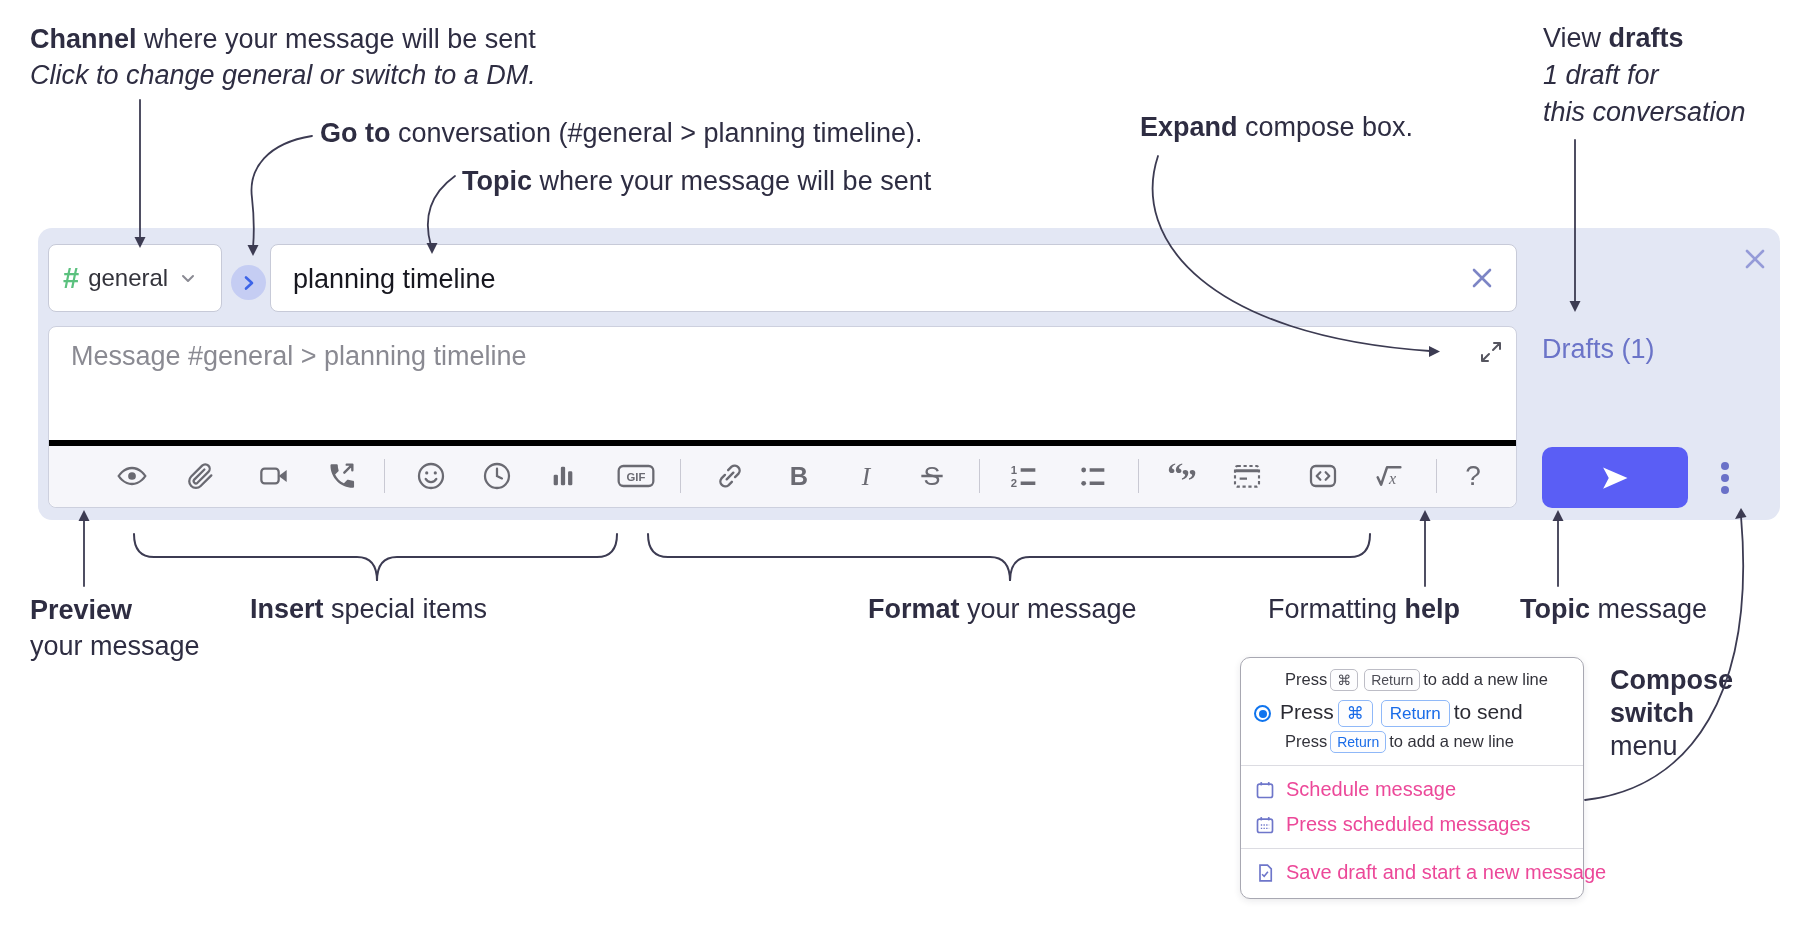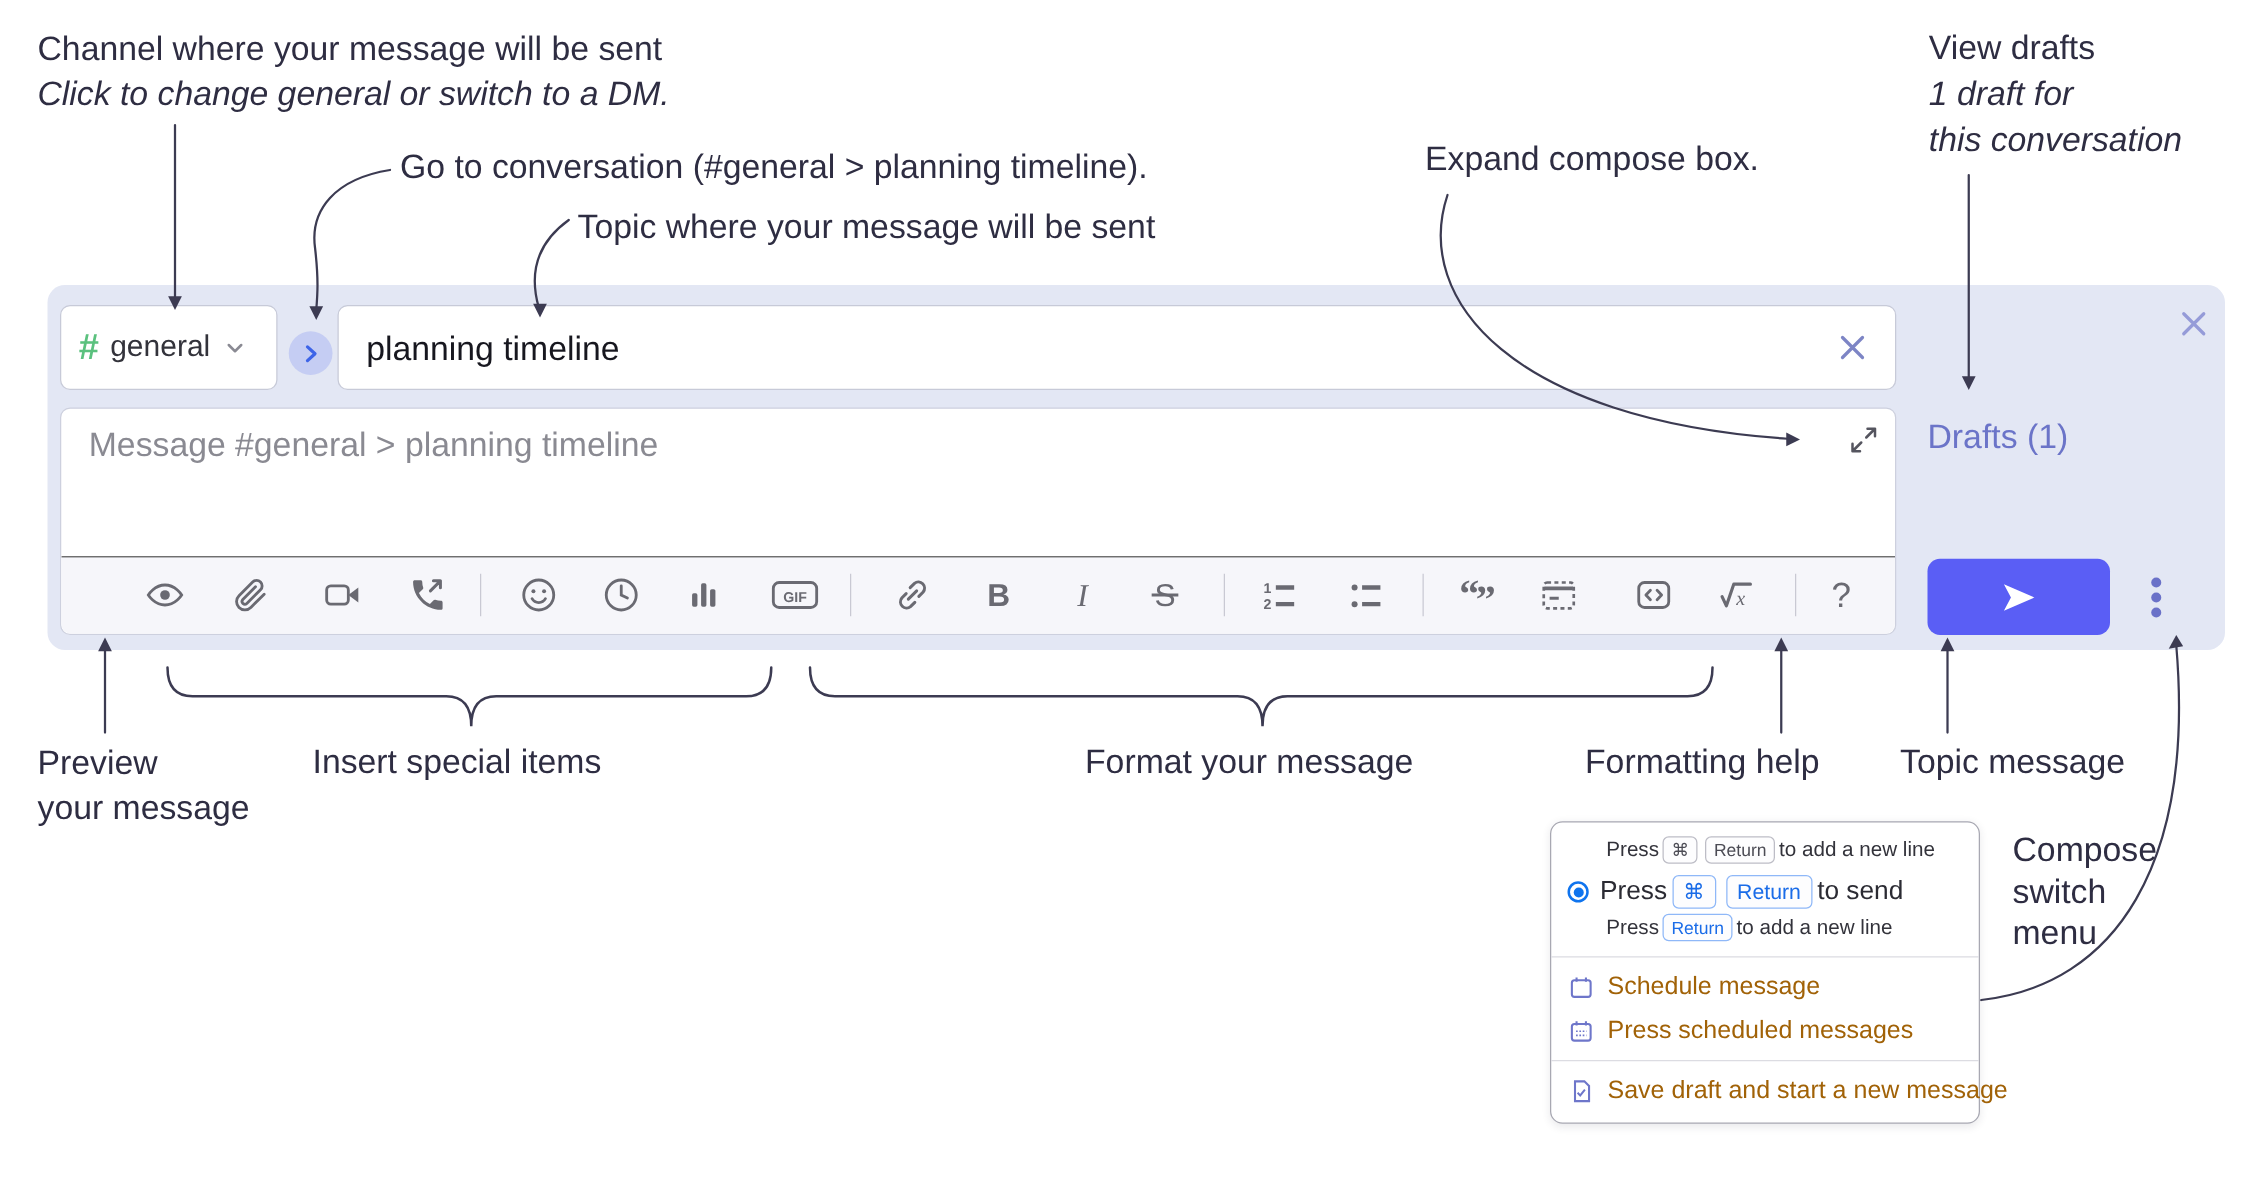--- a/index.html
+++ b/index.html
@@ -1,59 +1,59 @@
 <!DOCTYPE html>
 <html><head>
 <meta charset="utf-8">
 <style>
   html,body{margin:0;padding:0;background:#fff;}
   body{font-family:"Liberation Sans",sans-serif;}
   #stage{position:relative;width:1814px;height:944px;background:#fff;overflow:hidden;}
   .abs{position:absolute;}
   .ann{font-size:27px;color:#2e2d42;line-height:34px;white-space:nowrap;}
-  .ann b{font-weight:400;text-align:center;}
+  .ann b{font-weight:700;text-align:center;}
   .it{font-style:italic;}
   svg{display:block;}
 
   
   .compose{left:38px;top:228px;width:1742px;height:292px;background:#e3e7f4;border-radius:14px;}
   .whitebox{background:#fff;border:1px solid #c7cad8;border-radius:8px;box-sizing:border-box;}
   .channel-box{left:48px;top:244px;width:174px;height:68px;display:flex;align-items:center;padding:0 14px;gap:9px;cursor:pointer;}
   .hash{color:#5bc17e;font-size:29px;font-weight:700;}
   .chname{font-size:24px;color:#33333b;}
   .chev{color:#8a8a93;margin-left:2px;}
   .goto-btn{left:231px;top:265px;width:35px;height:35px;border-radius:50%;background:#c5cdf3;display:flex;align-items:center;justify-content:center;cursor:pointer;}
   .topic-box{left:270px;top:244px;width:1247px;height:68px;}
   .topic-box input{position:absolute;left:20px;top:0;width:1160px;height:66px;border:none;outline:none;font-size:27px;color:#17171f;font-family:"Liberation Sans",sans-serif;background:transparent;}
   .topic-clear{left:1466px;top:262px;width:32px;height:32px;cursor:pointer;}
   .msg-box{left:48px;top:326px;width:1469px;height:182px;border:1px solid #cdd0de;background:#fff;border-radius:8px;box-sizing:border-box;overflow:hidden;}
   .msg-box textarea{position:absolute;left:20px;top:12px;width:1380px;height:100px;border:none;outline:none;resize:none;font-size:27px;color:#17171f;font-family:"Liberation Sans",sans-serif;background:transparent;}
   .msg-box textarea::placeholder{color:#8a8a92;opacity:1;}
   .expand-btn{left:1429px;top:12px;width:26px;height:26px;cursor:pointer;color:#55555f;}
-  .toolbar{left:0;bottom:0;width:1467px;height:61px;background:#f6f6fa;border-top:1px solid #000000;border-radius:0 0 8px 8px;}
+  .toolbar{left:0;bottom:0;width:1467px;height:61px;background:#f6f6fa;border-top:6px solid #000000;border-radius:0 0 8px 8px;}
   .ticon{position:absolute;top:14px;width:32px;height:32px;color:#6a6a72;cursor:pointer;}
   .tdiv{position:absolute;top:13px;width:1px;height:34px;background:#c9c9d3;}
   .drafts{left:1542px;top:334px;font-size:27px;color:#6b74c8;cursor:pointer;}
   .close-x{left:1740px;top:244px;width:30px;height:30px;cursor:pointer;color:#959bd8;}
   .send-btn{left:1542px;top:447px;width:146px;height:61px;border-radius:10px;background:#5a5ef5;display:flex;align-items:center;justify-content:center;cursor:pointer;border:none;}
   .dots-btn{left:1712px;top:458px;width:26px;height:40px;cursor:pointer;display:flex;flex-direction:column;align-items:center;justify-content:center;gap:4px;}
   .dots-btn i{width:8px;height:8px;border-radius:50%;background:#6a71c8;}
 
   
   .menu{left:1240px;top:657px;width:344px;background:#fff;border:1.5px solid #a8a8b2;border-radius:10px;box-shadow:0 2px 7px rgba(40,40,60,.10);box-sizing:border-box;padding:10px 0 8px 0;}
   .mrow{display:flex;align-items:center;gap:9px;padding:3px 13px;font-size:21px;color:#2b2b33;cursor:pointer;white-space:nowrap;}
   .msub{padding:1px 13px 6px 44px;font-size:16.5px;color:#33333b;white-space:nowrap;}
   .radio{width:16px;height:16px;border:1.5px solid #8b8b94;border-radius:50%;box-sizing:border-box;flex:none;}
   .radio.sel{border:2px solid #0f74ee;width:17px;height:17px;}
   .radio.sel::after{content:"";display:block;width:8px;height:8px;margin:2.5px;border-radius:50%;background:#0f74ee;}
   .kbd{display:inline-block;border:1px solid #bdbdc6;border-radius:5px;padding:0 8px;margin:0 4px;font-size:17px;line-height:25px;color:#4c4c55;background:#fdfdfe;}
   .kbd.small{font-size:14px;line-height:20px;padding:0 6px;margin:0 3px;}
   .kbd.blue{border-color:#8fb8f8;color:#1a6ce8;}
   .mdiv{height:1px;background:#dcdce2;margin:6px 0;}
-  .mitem{display:flex;align-items:center;gap:11px;padding:6px 14px;font-size:20px;color:#a16207;cursor:pointer;white-space:nowrap;text-align:center;}
+  .mitem{display:flex;align-items:center;gap:11px;padding:6px 14px;font-size:20px;color:#ec4899;cursor:pointer;white-space:nowrap;text-align:center;}
   .mitem svg{flex:none;color:#6e76ca;}
 </style>
 </head>
 <body>
 
 <div id="stage">
 
   <div class="abs ann" style="left:30px;top:22px;"><b>Channel</b><span> where your message will be sent</span></div>
   <div class="abs ann it" style="left:30px;top:58px;">Click to change general or switch to a DM.</div>
   <div class="abs ann" style="left:320px;top:116px;"><b>Go to</b><span> conversation (#general &gt; planning timeline).</span></div>

